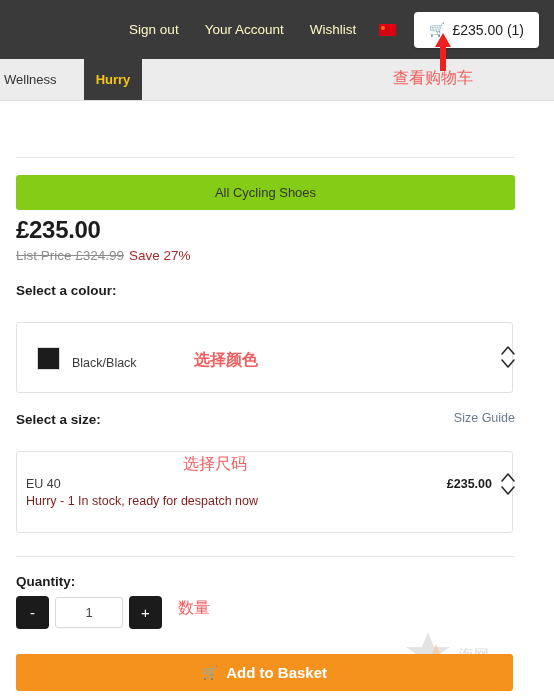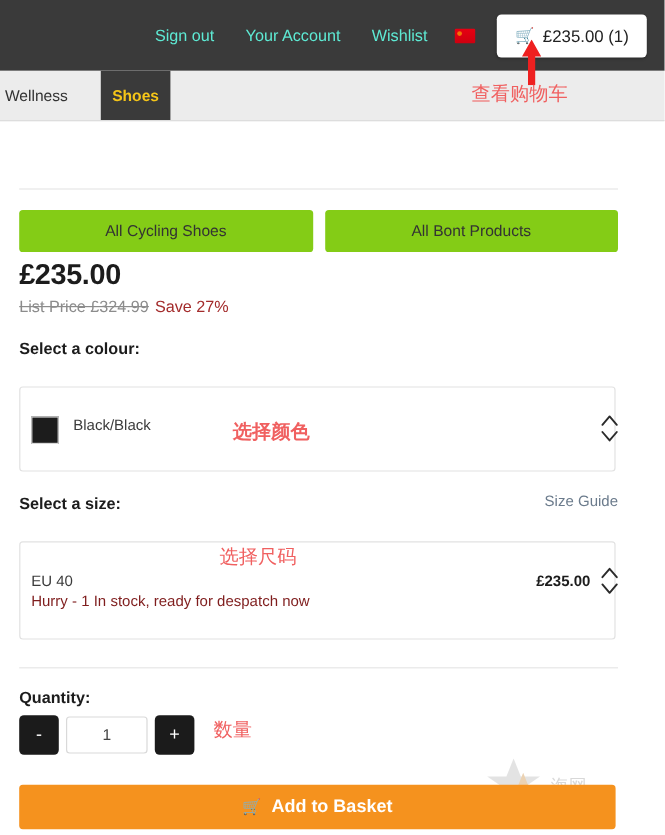--- a/index.html
+++ b/index.html
@@ -31,21 +31,21 @@
   }
   .topnav-links {
     position: absolute;
     right: 15px; top: 0;
     height: 59px;
     display: flex;
     align-items: center;
     gap: 0;
   }
   .topnav-link {
-    color: #5eead4;
+    color: #fef9c3;
     font-size: 13.5px;
     padding: 0 13px;
     line-height: 59px;
     white-space: nowrap;
     cursor: pointer;
   }
   .flag-icon {
     display: inline-block;
     width: 17px; height: 12px;
     margin: 0 10px;
@@ -191,23 +191,23 @@
     border: 1px solid #e2e2e2;
     border-radius: 3px;
     box-sizing: border-box;
     cursor: pointer;
   }
   .colour-box { top: 322px; height: 71px; }
   .size-box   { top: 451px; height: 82px; }
 
   .colour-row {
     position: absolute;
-    left: 26px; top: 347px;
-    display: flex;
-    align-items: flex-start;
+    left: 37px; top: 347px;
+    display: flex;
+    align-items: flex-end;
     gap: 12px;
   }
   .swatch {
     width: 21px; height: 21px;
     background: #1c1c1c;
     border: 1px solid #d8d8d8;
   }
   .swatch-label {
     font-size: 12.5px;
     color: #3b3b3b;
@@ -348,33 +348,32 @@
       <span class="flag-icon"></span>
       <span class="cart-button">
         <span class="cart-glyph">🛒</span>
         <span>£235.00 (1)</span>
       </span>
     </div>
   </div>
 
   <div class="subnav">
     <div class="subnav-item subnav-wellness">nd Wellness</div>
-    <div class="subnav-item subnav-outlet">Shoes</div>
+    <div class="subnav-item subnav-outlet">Hurry</div>
   </div>
 
   <svg class="arrow-up" viewBox="0 0 18 38">
     <polygon points="9,0 17,14 12,14 12,38 6,38 6,14 1,14" fill="#ee2020"></polygon>
   </svg>
   <div class="anno anno-cart">查看购物车</div>
 
   <div class="hr-top"></div>
 
   <div class="cat-buttons">
     <div class="cat-btn">All Cycling Shoes</div>
-    <div class="cat-btn">All Bont Products</div>
   </div>
 
   <div class="price-main">£235.00</div>
   <div class="price-sub">
     <span class="list-price">List Price £324.99</span><span class="save-pct">Save 27%</span>
   </div>
 
   <div class="field-label label-colour">Select a colour:</div>
   <div class="select-box colour-box"></div>
   <div class="colour-row">

